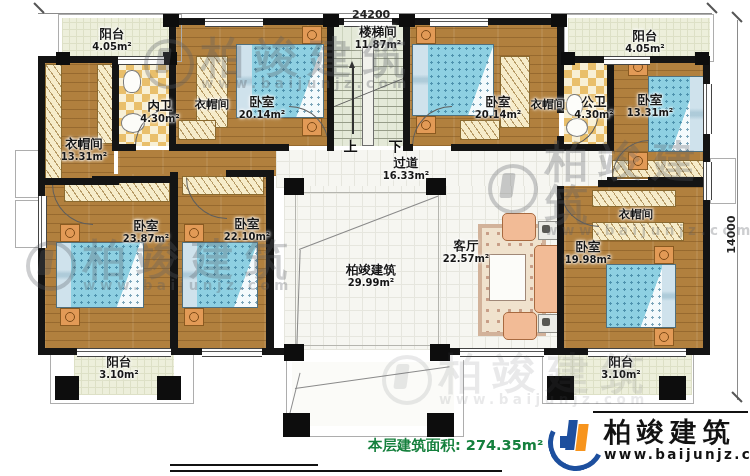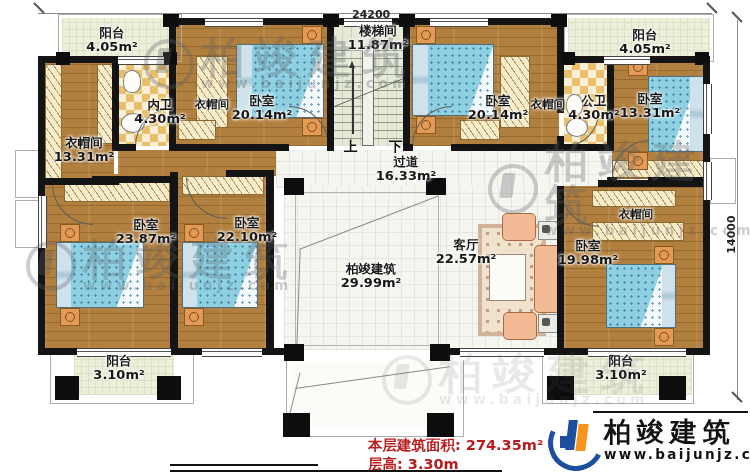--- a/index.html
+++ b/index.html
@@ -53,34 +53,34 @@
   .steps{background-image:repeating-linear-gradient(180deg,#969c88 0 1px,transparent 1px 8px);z-index:8;}
   .stringer{background:#f2f2ec;border:1px solid #6e6e6e;z-index:9;}
   .slash{background:#5a5a5a;height:1.4px;z-index:10;}
   .uparrow{width:1.5px;background:#333;z-index:10;}
   .ahead{width:0;height:0;border-left:3.5px solid transparent;border-right:3.5px solid transparent;border-bottom:7px solid #333;z-index:10;}
   
   .rlabel{transform:translate(-50%,-50%);text-align:center;line-height:1.12;white-space:nowrap;z-index:40;
       text-shadow:0 0 2px #fff,0 0 3px #fff,0 0 4px #fff;color:#161616;}
   .rname{font-size:12.5px;font-weight:bold;}
   .rname.sm{font-size:11.5px;}
-  .rarea{font-size:13px;font-weight:bold;}
+  .rarea{font-size:10px;font-weight:bold;}
   .updown{font-size:13.5px;font-weight:bold;color:#111;z-index:40;text-shadow:0 0 2px #fff;}
   .dimtext{font-size:11px;font-weight:bold;color:#222;z-index:40;}
   
   .wm{display:flex;align-items:center;gap:7px;color:#5b5f66;z-index:50;pointer-events:none;}
   .wm .mark{width:42px;height:42px;border:4px solid currentColor;border-radius:50%;position:relative;flex:0 0 auto;}
   .wm .mark:after{content:"";position:absolute;left:9px;top:5px;width:13px;height:25px;background:currentColor;border-radius:3px;transform:skewX(-8deg);}
   .wm .tcol{display:flex;flex-direction:column;align-items:flex-start;}
   .wm .big{font-size:43px;font-weight:900;letter-spacing:11px;line-height:1;}
   .wm .url{font-size:13.5px;font-weight:800;letter-spacing:4.5px;margin-top:-4px;}
   
   .t-main{font-size:29px;font-weight:bold;color:#0a0a0a;z-index:60;letter-spacing:2px;}
   .t-scale{font-size:27px;font-weight:500;color:#0a0a0a;z-index:60;}
-  .t-info{font-size:14.5px;font-weight:bold;color:#b91c1c;z-index:60;}
+  .t-info{font-size:14.5px;font-weight:bold;color:#15803d;z-index:60;}
   .tline{background:#111;z-index:60;}
   .logo-cn{font-size:27px;font-weight:900;color:#121212;letter-spacing:6px;z-index:60;}
   .logo-url{font-size:13.5px;font-weight:800;color:#121212;letter-spacing:2.4px;z-index:60;}
   .lg-sw{width:46px;height:46px;border:5px solid transparent;border-bottom-color:#1d4f9e;border-left-color:#1d4f9e;border-radius:50%;transform:rotate(-18deg);z-index:60;}
   .lg-b1{width:9px;height:30px;background:#1d4f9e;transform:skewX(-7deg);z-index:61;}
   .lg-b2{width:10px;height:27px;background:#f7941d;transform:skewX(-7deg);z-index:61;}
   .lg-b3{width:7px;height:12px;background:#1d4f9e;z-index:61;}
 </style>
 </head>
 <body>
@@ -377,21 +377,20 @@
   </div>
   <div class="abs wm" style="left:382px;top:352px;opacity:.13;">
     <div class="mark"></div>
     <div class="tcol">
         <div class="big">柏竣建筑</div>
         <div class="url">www.baijunjz.com</div>
       </div>
   </div>
 
   <div class="abs t-info" style="left:368px;top:436px;">本层建筑面积: 274.35m²</div>
-  <div class="abs t-info" style="left:368px;top:455px;">层高: 3.30m</div>
   <div class="abs tline" style="left:170px;top:464px;width:148px;height:2px;"></div>
   <div class="abs tline" style="left:170px;top:470px;width:332px;height:2px;"></div>
 
   <div class="abs tline" style="left:593px;top:411px;width:155px;height:2px;"></div>
   <div class="abs lg-sw" style="left:548px;top:415px;"></div>
   <div class="abs lg-b3" style="left:560px;top:436px;"></div>
   <div class="abs lg-b1" style="left:567px;top:420px;"></div>
   <div class="abs lg-b2" style="left:577px;top:424px;"></div>
   <div class="abs logo-cn" style="left:604px;top:414px;">柏竣建筑</div>
   <div class="abs logo-url" style="left:604px;top:446px;">www.baijunjz.com</div>

